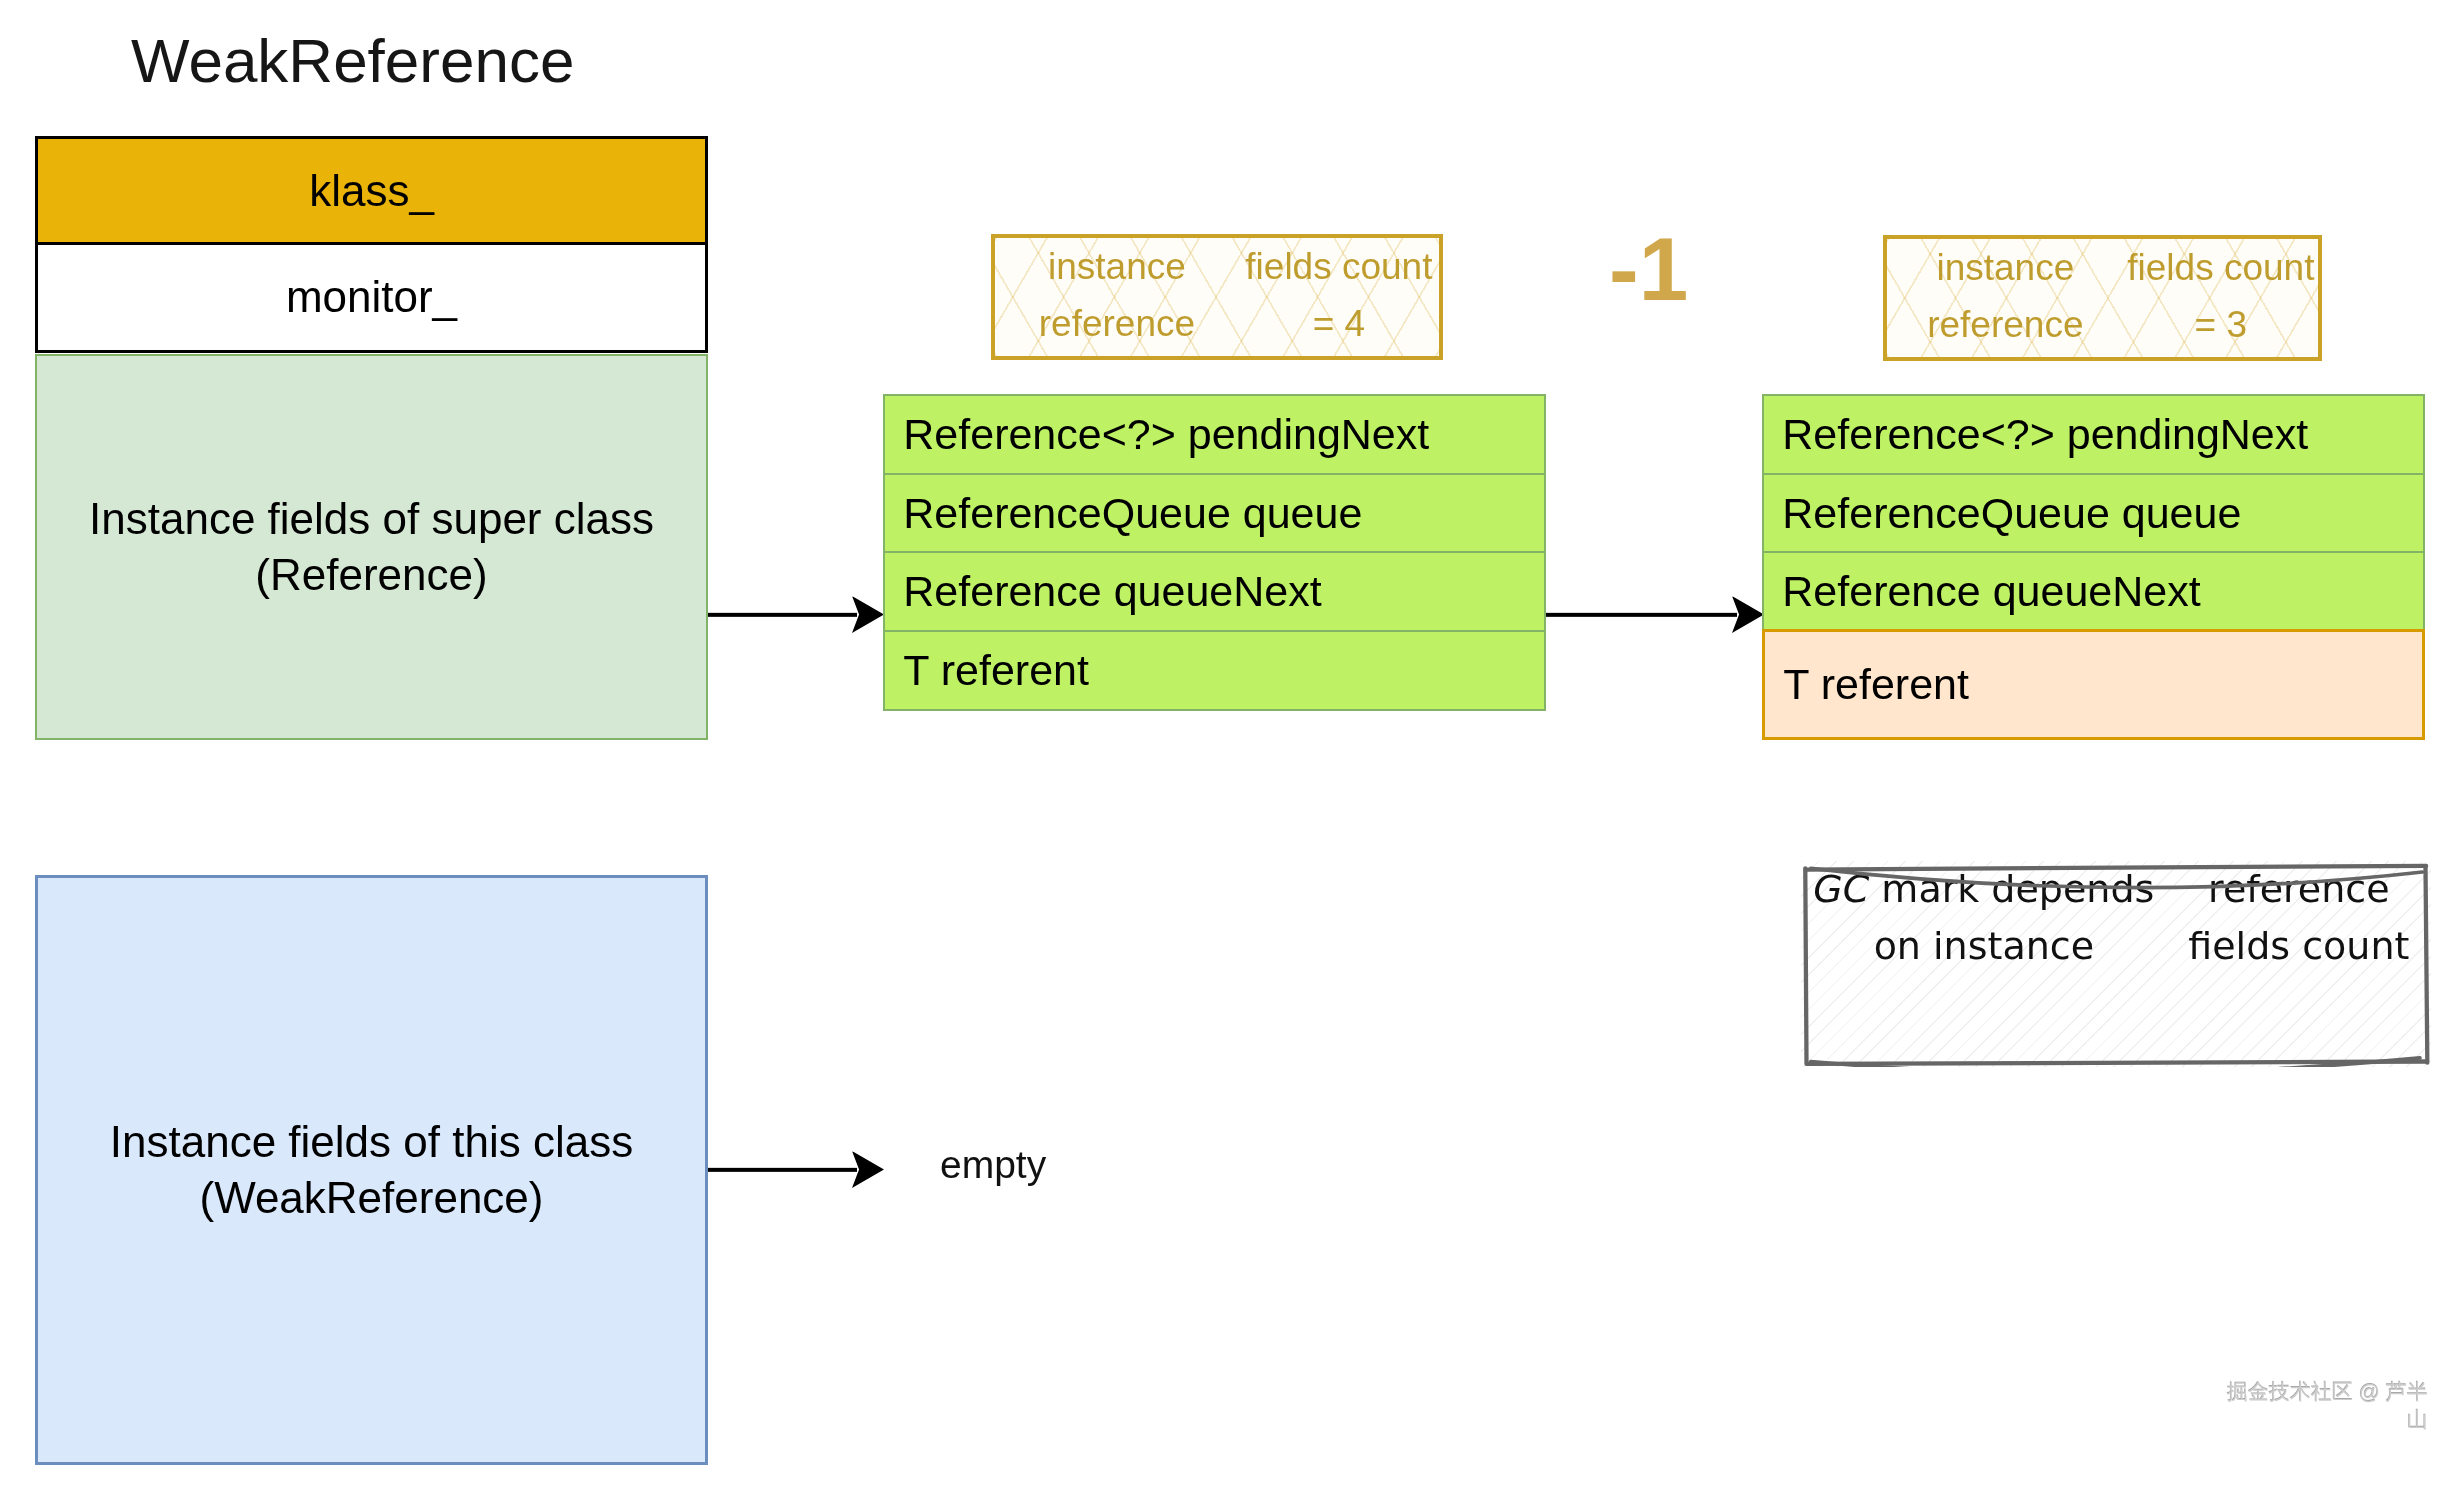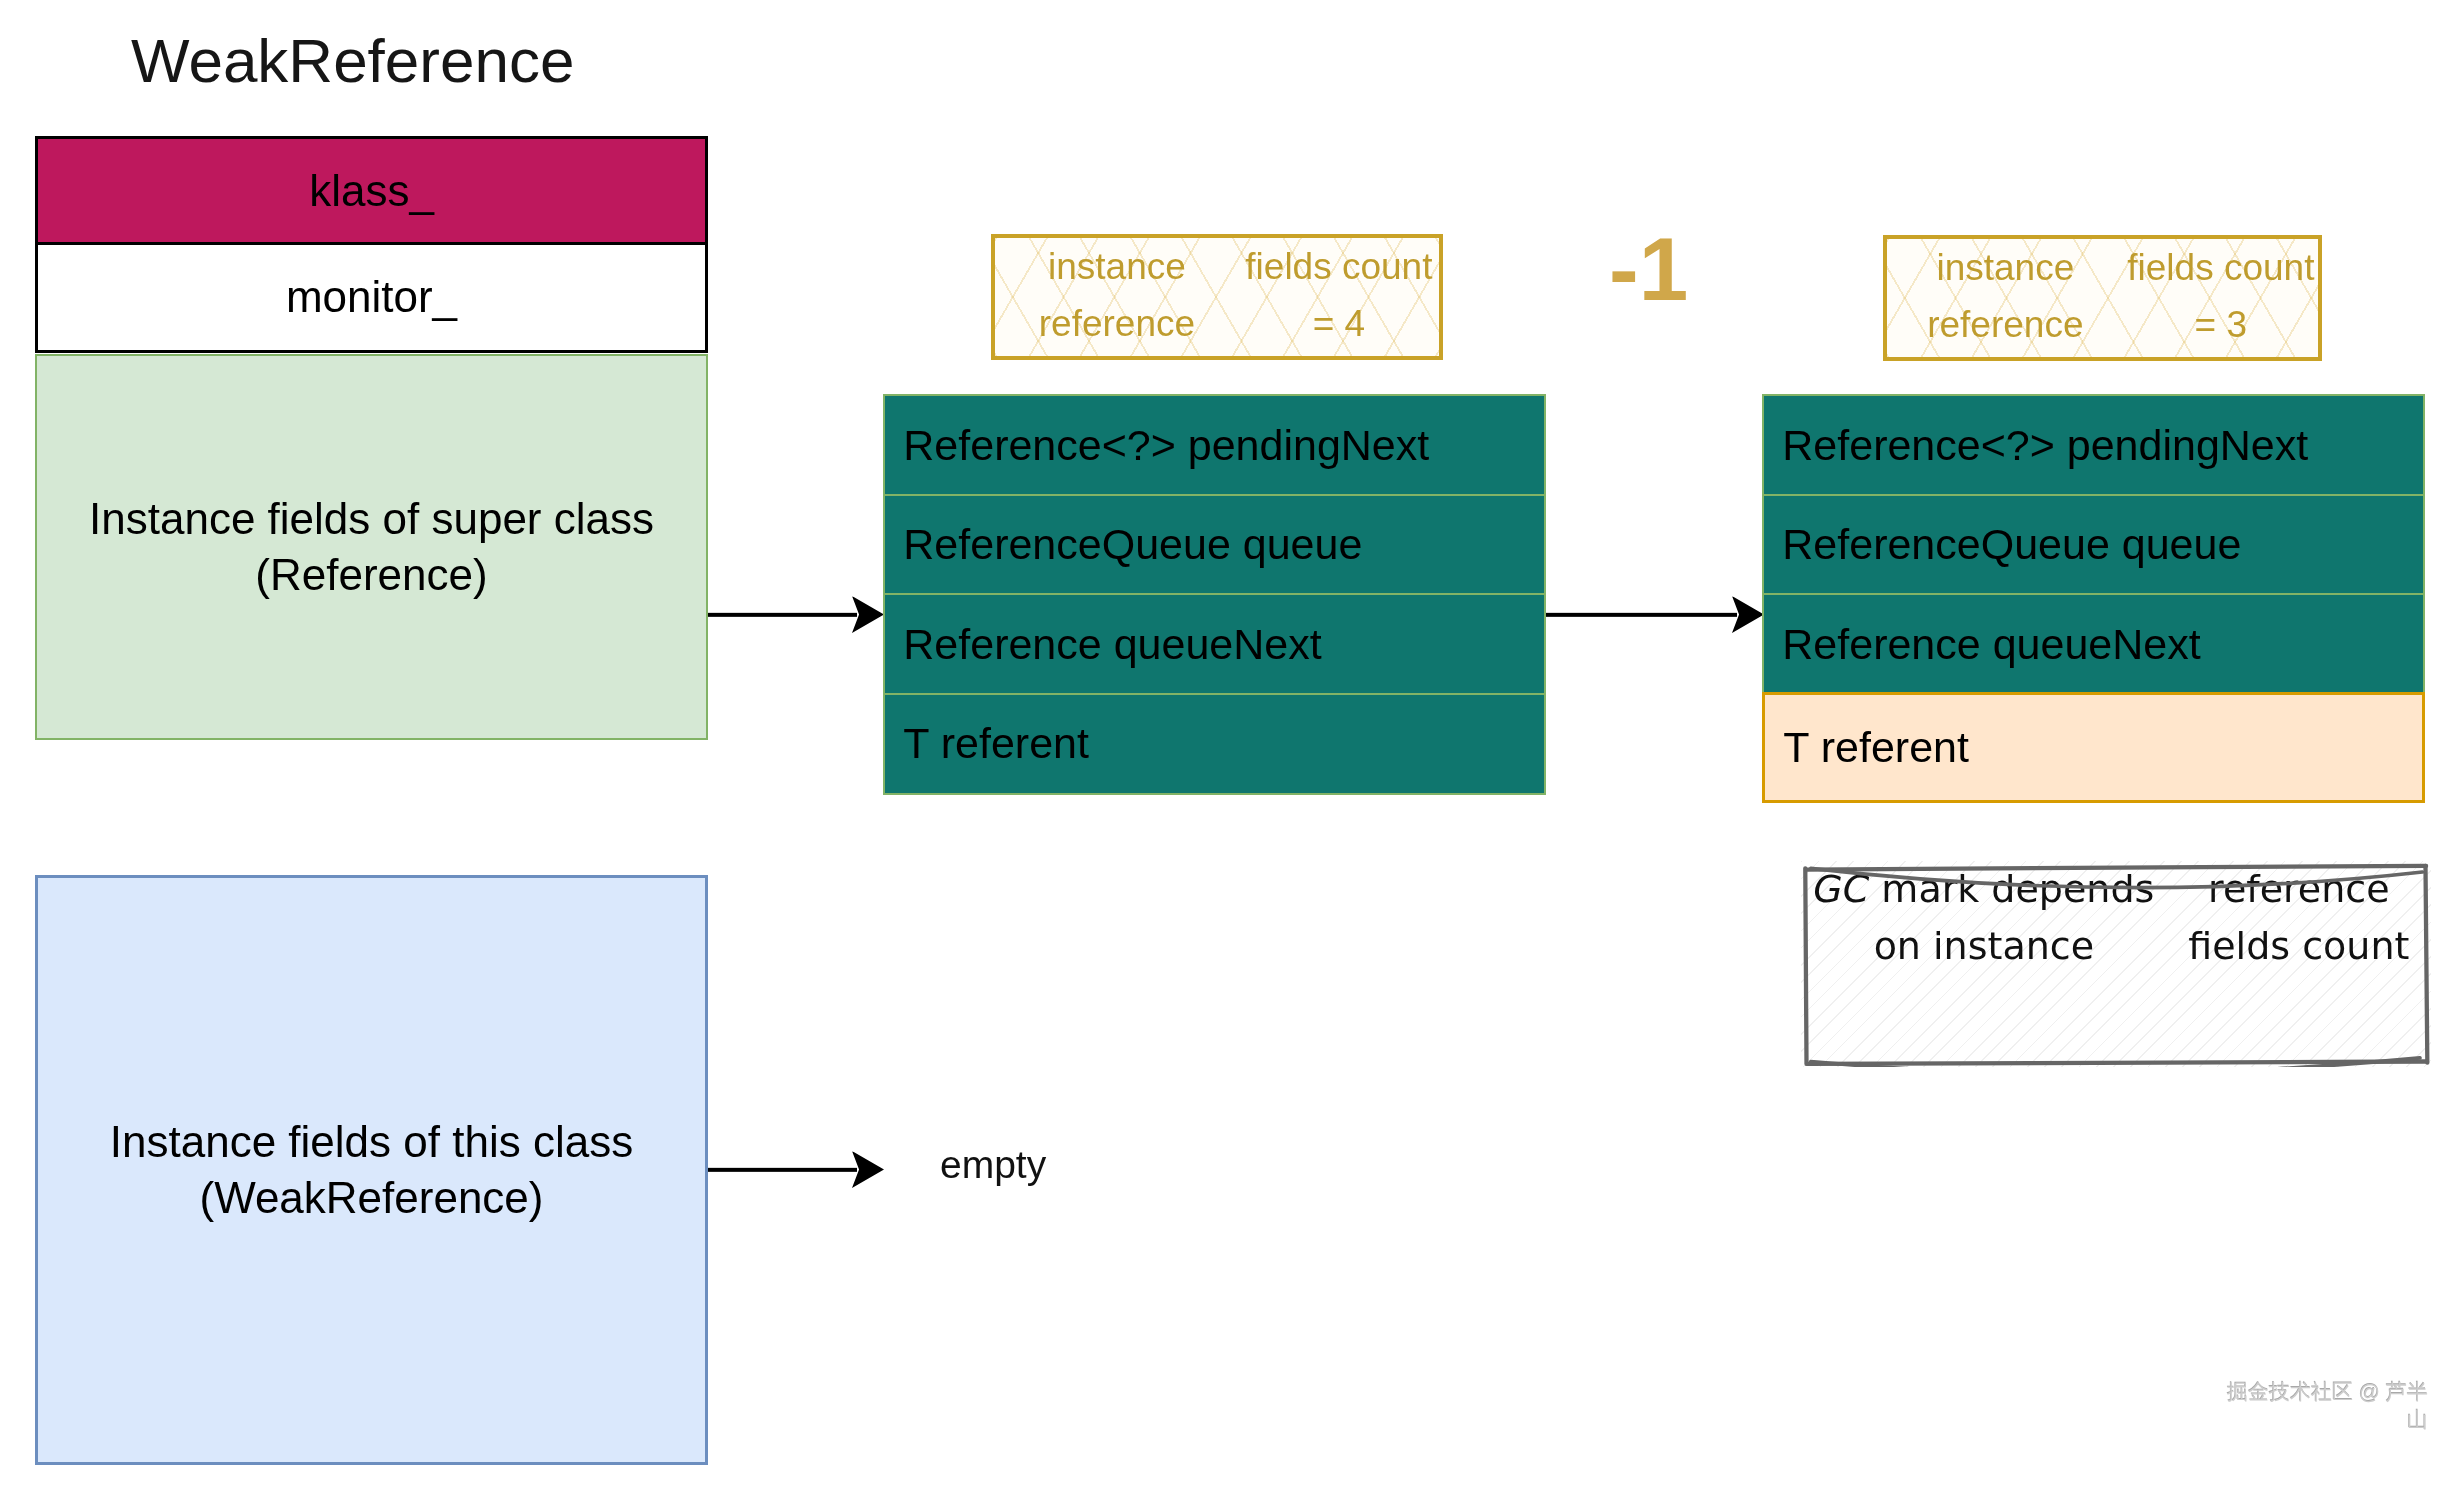--- a/index.html
+++ b/index.html
@@ -7,29 +7,29 @@
     position:relative;width:2462px;height:1497px;background:#ffffff;overflow:hidden;
     font-family:"Liberation Sans",sans-serif;color:#000;
   }
   .title{
     position:absolute;left:131px;top:24.5px;font-size:62px;color:#161616;letter-spacing:0px;
   }
   
   .mem{position:absolute;left:35px;width:673px;box-sizing:border-box;
        display:flex;flex-direction:column;align-items:center;justify-content:center;
        text-align:center;font-size:44px;line-height:1.28;}
-  .mem-klass{top:136px;height:111px;background:#be185d;border:3.1px solid #000;}
+  .mem-klass{top:136px;height:111px;background:#eab308;border:3.1px solid #000;}
   .mem-monitor{top:245px;height:111px;background:#ffffff;border:3.1px solid #000;margin-top:-3.1px;}
   .mem-super{top:354px;height:386px;background:#d5e8d4;border:2.4px solid #82b366;}
   .mem-this{top:875px;height:590px;background:#dae8fc;border:3.1px solid #6c8ebf;}
   
   .ftable{position:absolute;top:394px;width:663px;}
   .ftable-before{left:883px;}
   .ftable-after{left:1762px;}
-  .frow{box-sizing:border-box;height:102px;background:#0f766e;border:2.4px solid #82b366;
+  .frow{box-sizing:border-box;height:81px;background:#bef264;border:2.4px solid #82b366;
         display:flex;align-items:center;padding-left:18.3px;font-size:43px;}
   .frow + .frow{margin-top:-2.4px;}
   .frow--hl{background:#ffe6cc;border:3.7px solid #d79b00;margin-top:-3.1px !important;height:111px;}
   
   .badge{position:absolute;box-sizing:border-box;border:4.3px solid #c9a227;
          background:
            repeating-linear-gradient(60deg, rgba(222,184,86,0.30) 0 1.8px, transparent 1.8px 44px),
            repeating-linear-gradient(120deg, rgba(222,184,86,0.30) 0 1.8px, transparent 1.8px 44px),
            #fffdf8;
          color:#bf9c2e;font-size:37px;line-height:1.55;text-align:center;

